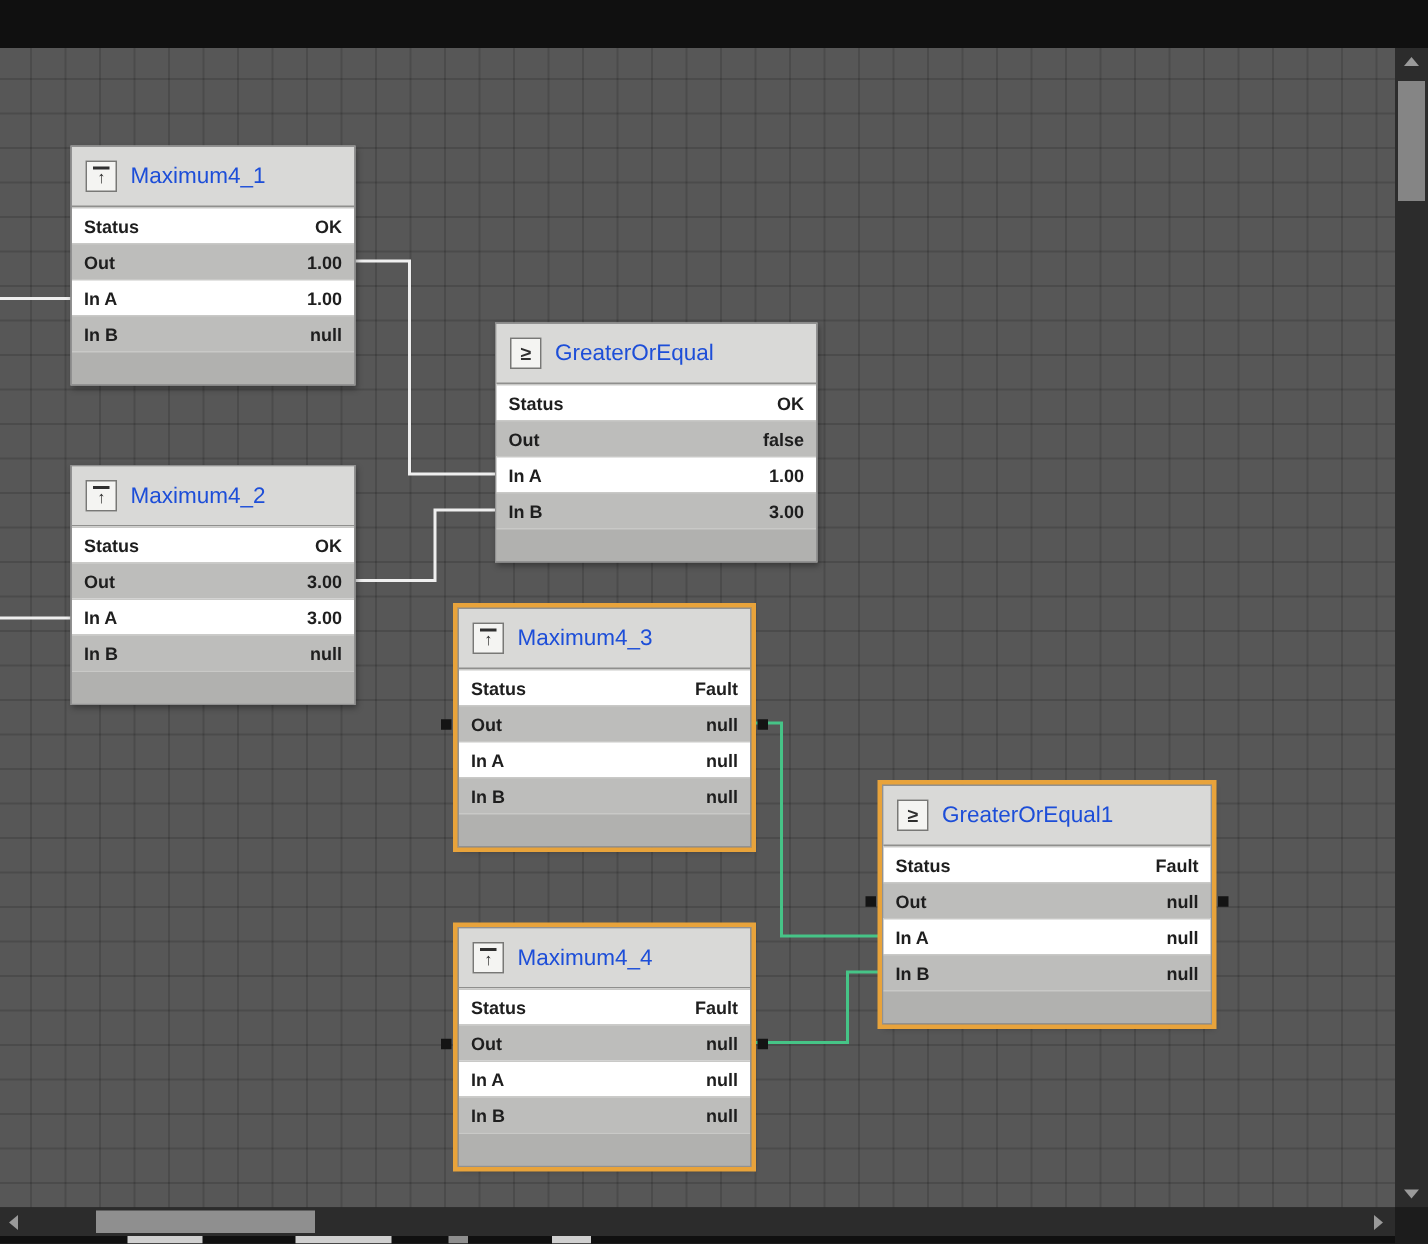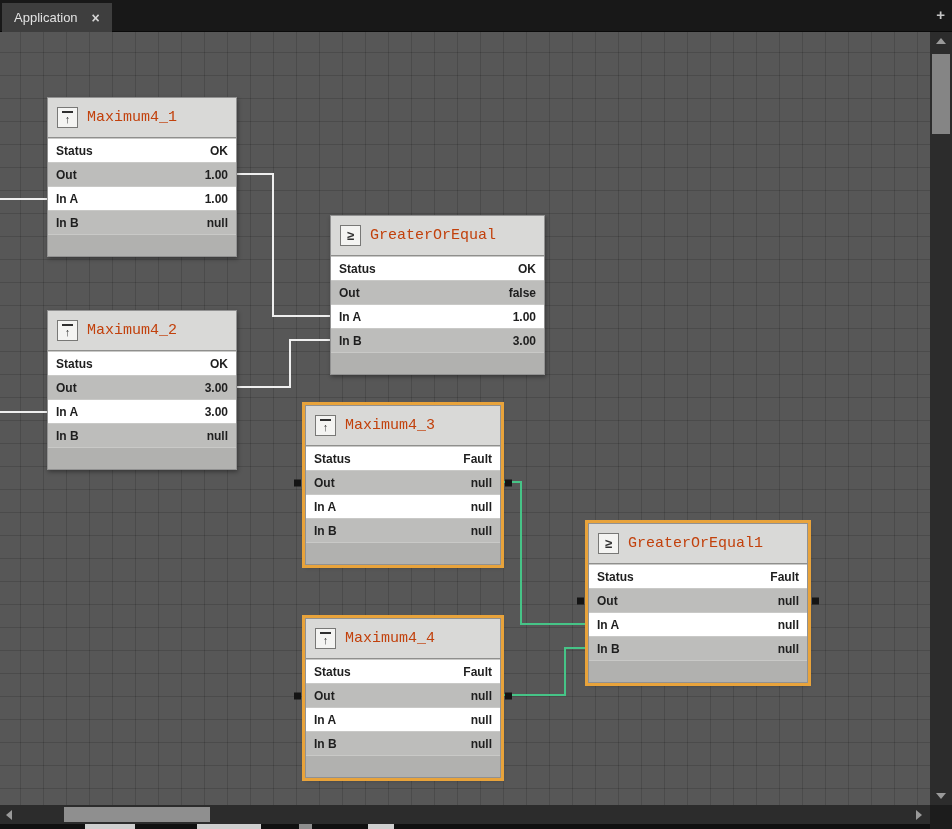--- a/index.html
+++ b/index.html
@@ -56,21 +56,21 @@
     width: 21px; height: 21px; background: #f4f4f2; border: 1px solid #787876;
     display: flex; align-items: center; justify-content: center;
     position: relative; color: #2f2f2f; flex: 0 0 auto;
   }
   .node-icon .glyph { font-size: 13px; font-weight: bold; line-height: 1; }
   .icon-max .glyph { font-size: 11px; margin-top: 4px; }
   .icon-max::before {
     content: ""; position: absolute; top: 3px; left: 4px; right: 4px;
     height: 2px; background: #2f2f2f;
   }
-  .node-title { font-size: 15px; color: #c2410c; white-space: nowrap; font-family: Liberation Mono, monospace; }
+  .node-title { font-size: 15px; color: #1d4ed8; white-space: nowrap; }
   .node-row {
     position: relative; height: 24px;
     display: flex; align-items: center; justify-content: space-between;
     padding: 0 8px; font-size: 12px; font-weight: bold; color: #1e1e1e;
     border-top: 1px solid #c9c9c7;
   }
   .node-row:first-of-type { border-top: none; }
   .row-a { background: #ffffff; }
   .row-b { background: #bdbdbb; }
   .node-footer { height: 22px; background: #b1b1af; border-top: 1px solid #c9c9c7; }
@@ -120,27 +120,20 @@
 
   .bottom-strip { position: absolute; top: 824px; left: 0; width: 930px; height: 5px;
     background: #101010; }
   .edge-seg { position: absolute; top: 0; height: 5px; background: #cfcfcf; }
 </style>
 </head>
 <body>
 
 <div class="screen">
 
-  <div class="tab-bar">
-    <div class="tab active">
-      <span class="tab-label">Application</span>
-      <span class="tab-close">×</span>
-    </div>
-    <span class="add-tab">+</span>
-  </div>
 
   <div class="canvas">
 
     <svg class="wires" width="930" height="773">
       <polyline class="wire-white" points="0,167 47,167"></polyline>
       <polyline class="wire-white" points="0,380 47,380"></polyline>
       <polyline class="wire-white" points="237,142 273,142 273,284 330,284"></polyline>
       <polyline class="wire-white" points="237,355 290,355 290,308 330,308"></polyline>
       <polyline class="wire-green" points="501,450 521,450 521,592 588,592"></polyline>
       <polyline class="wire-green" points="501,663 565,663 565,616 588,616"></polyline>

